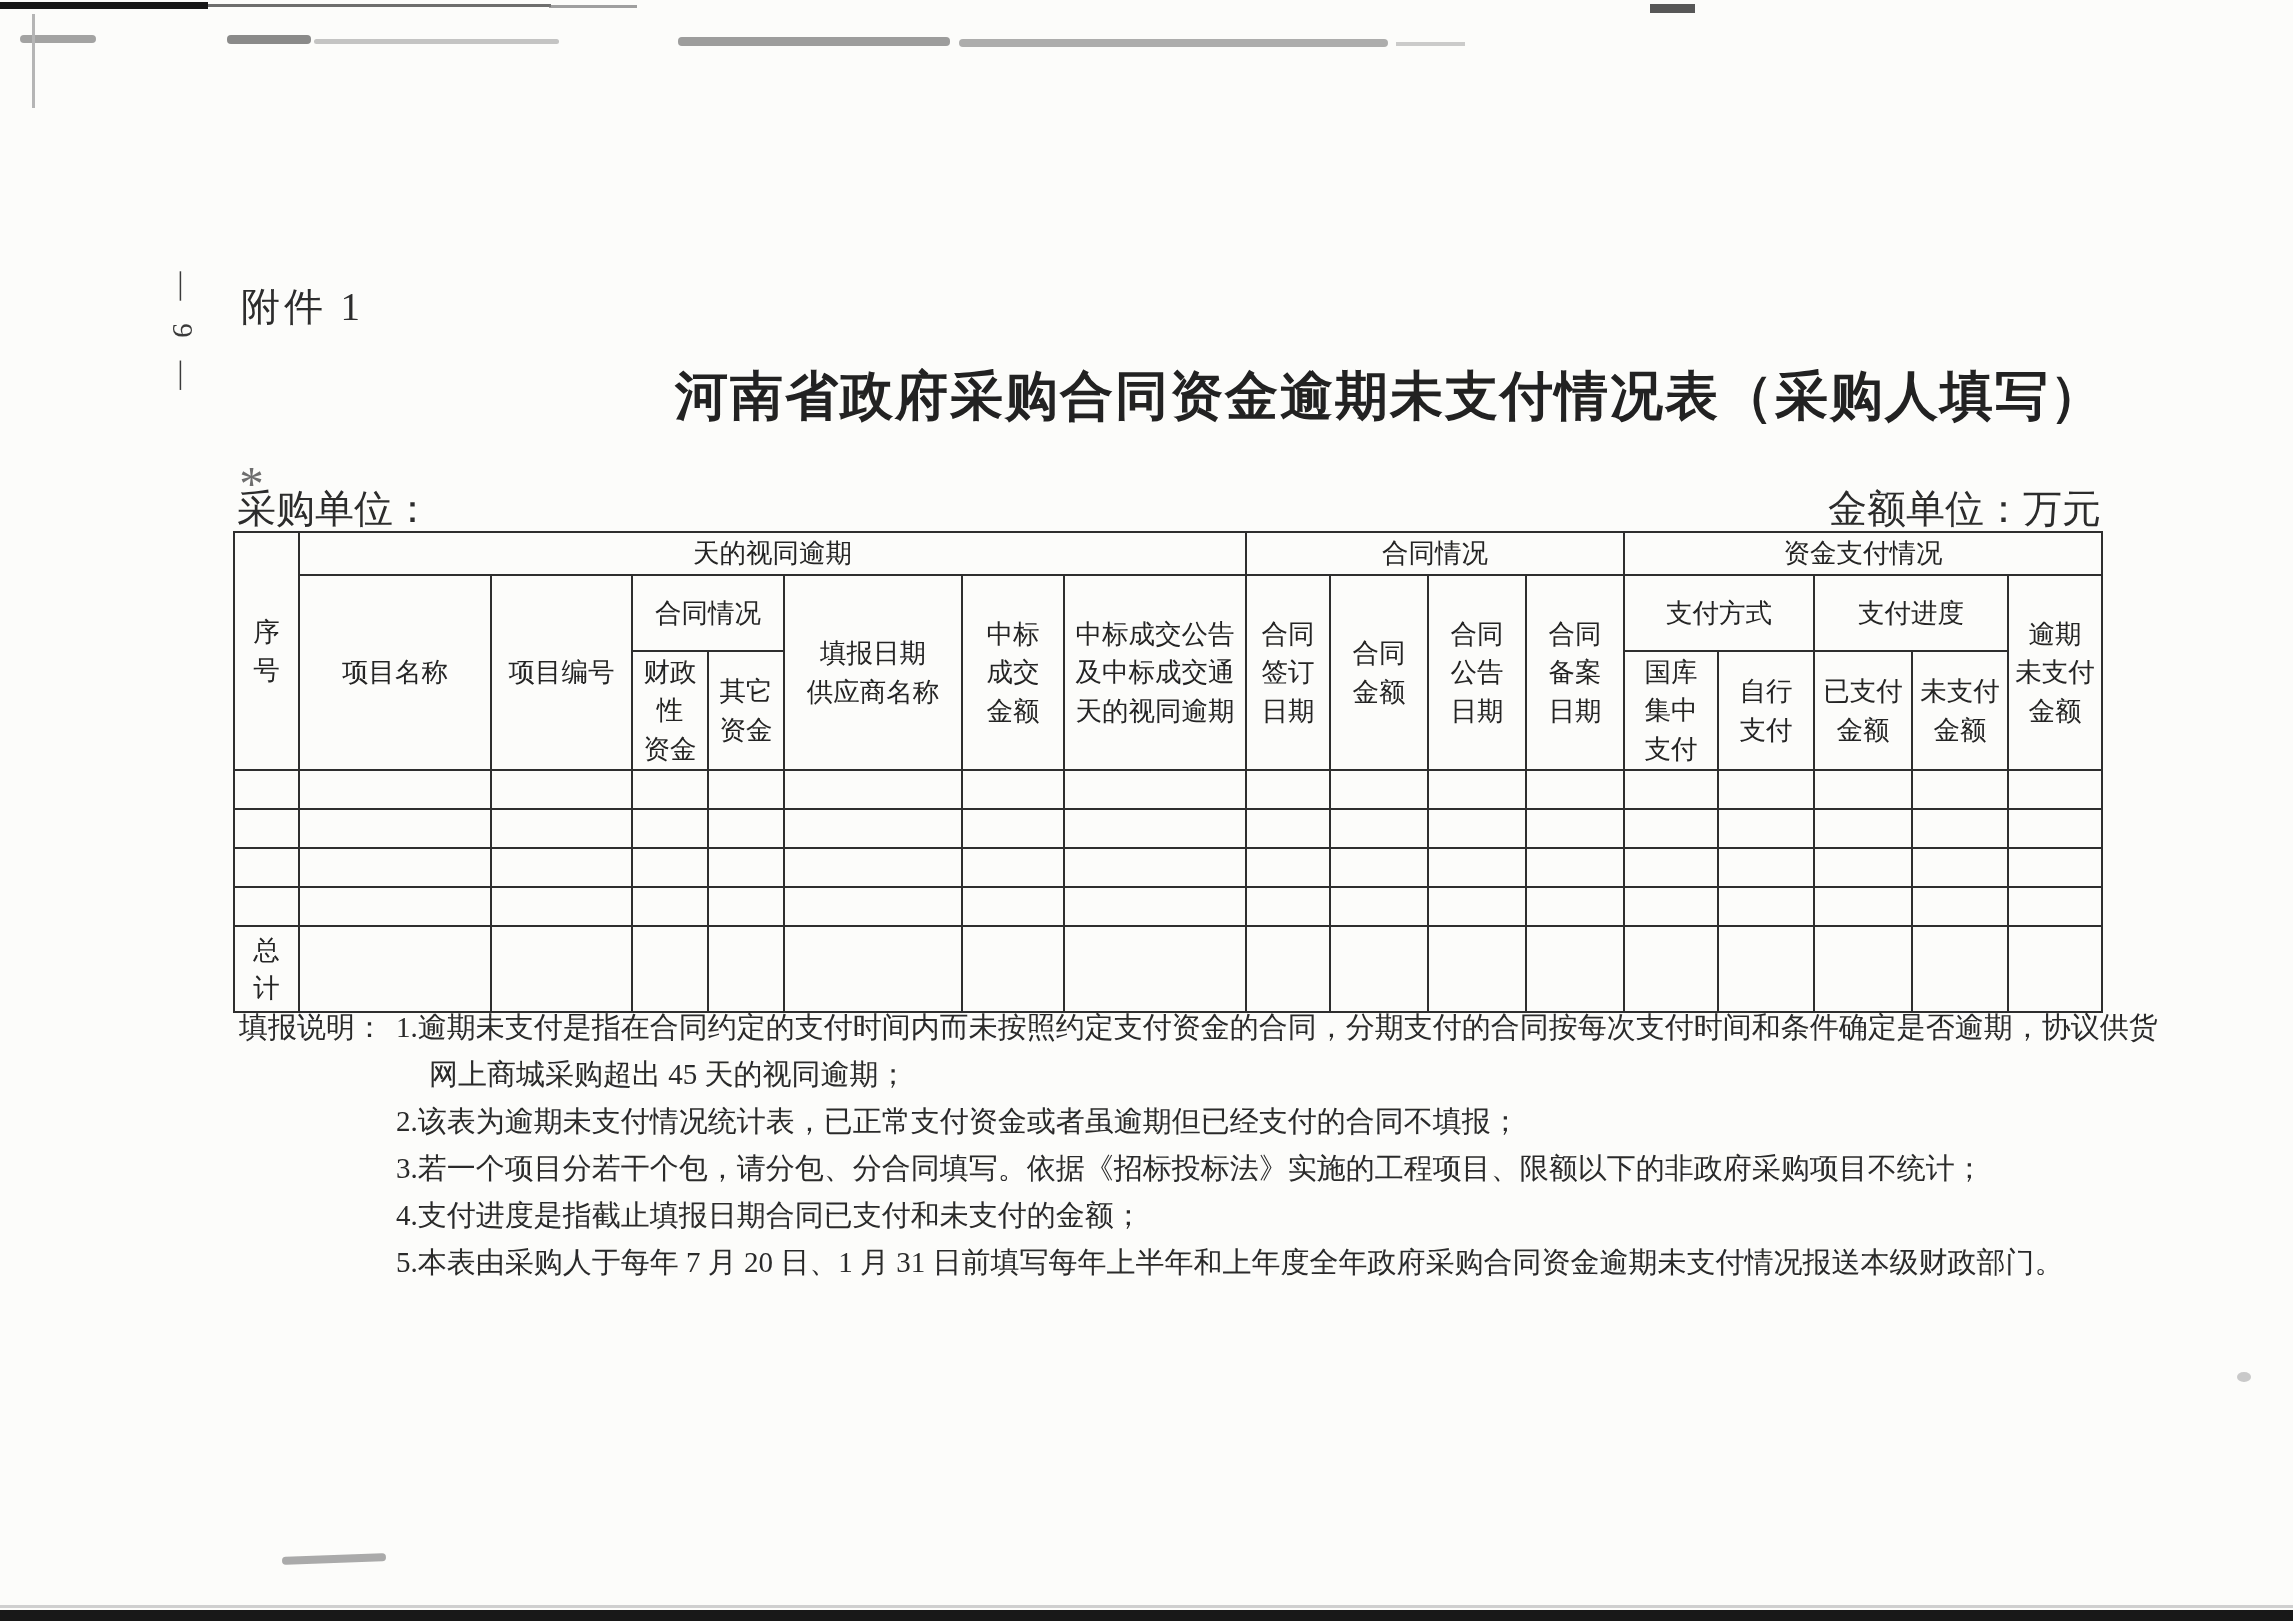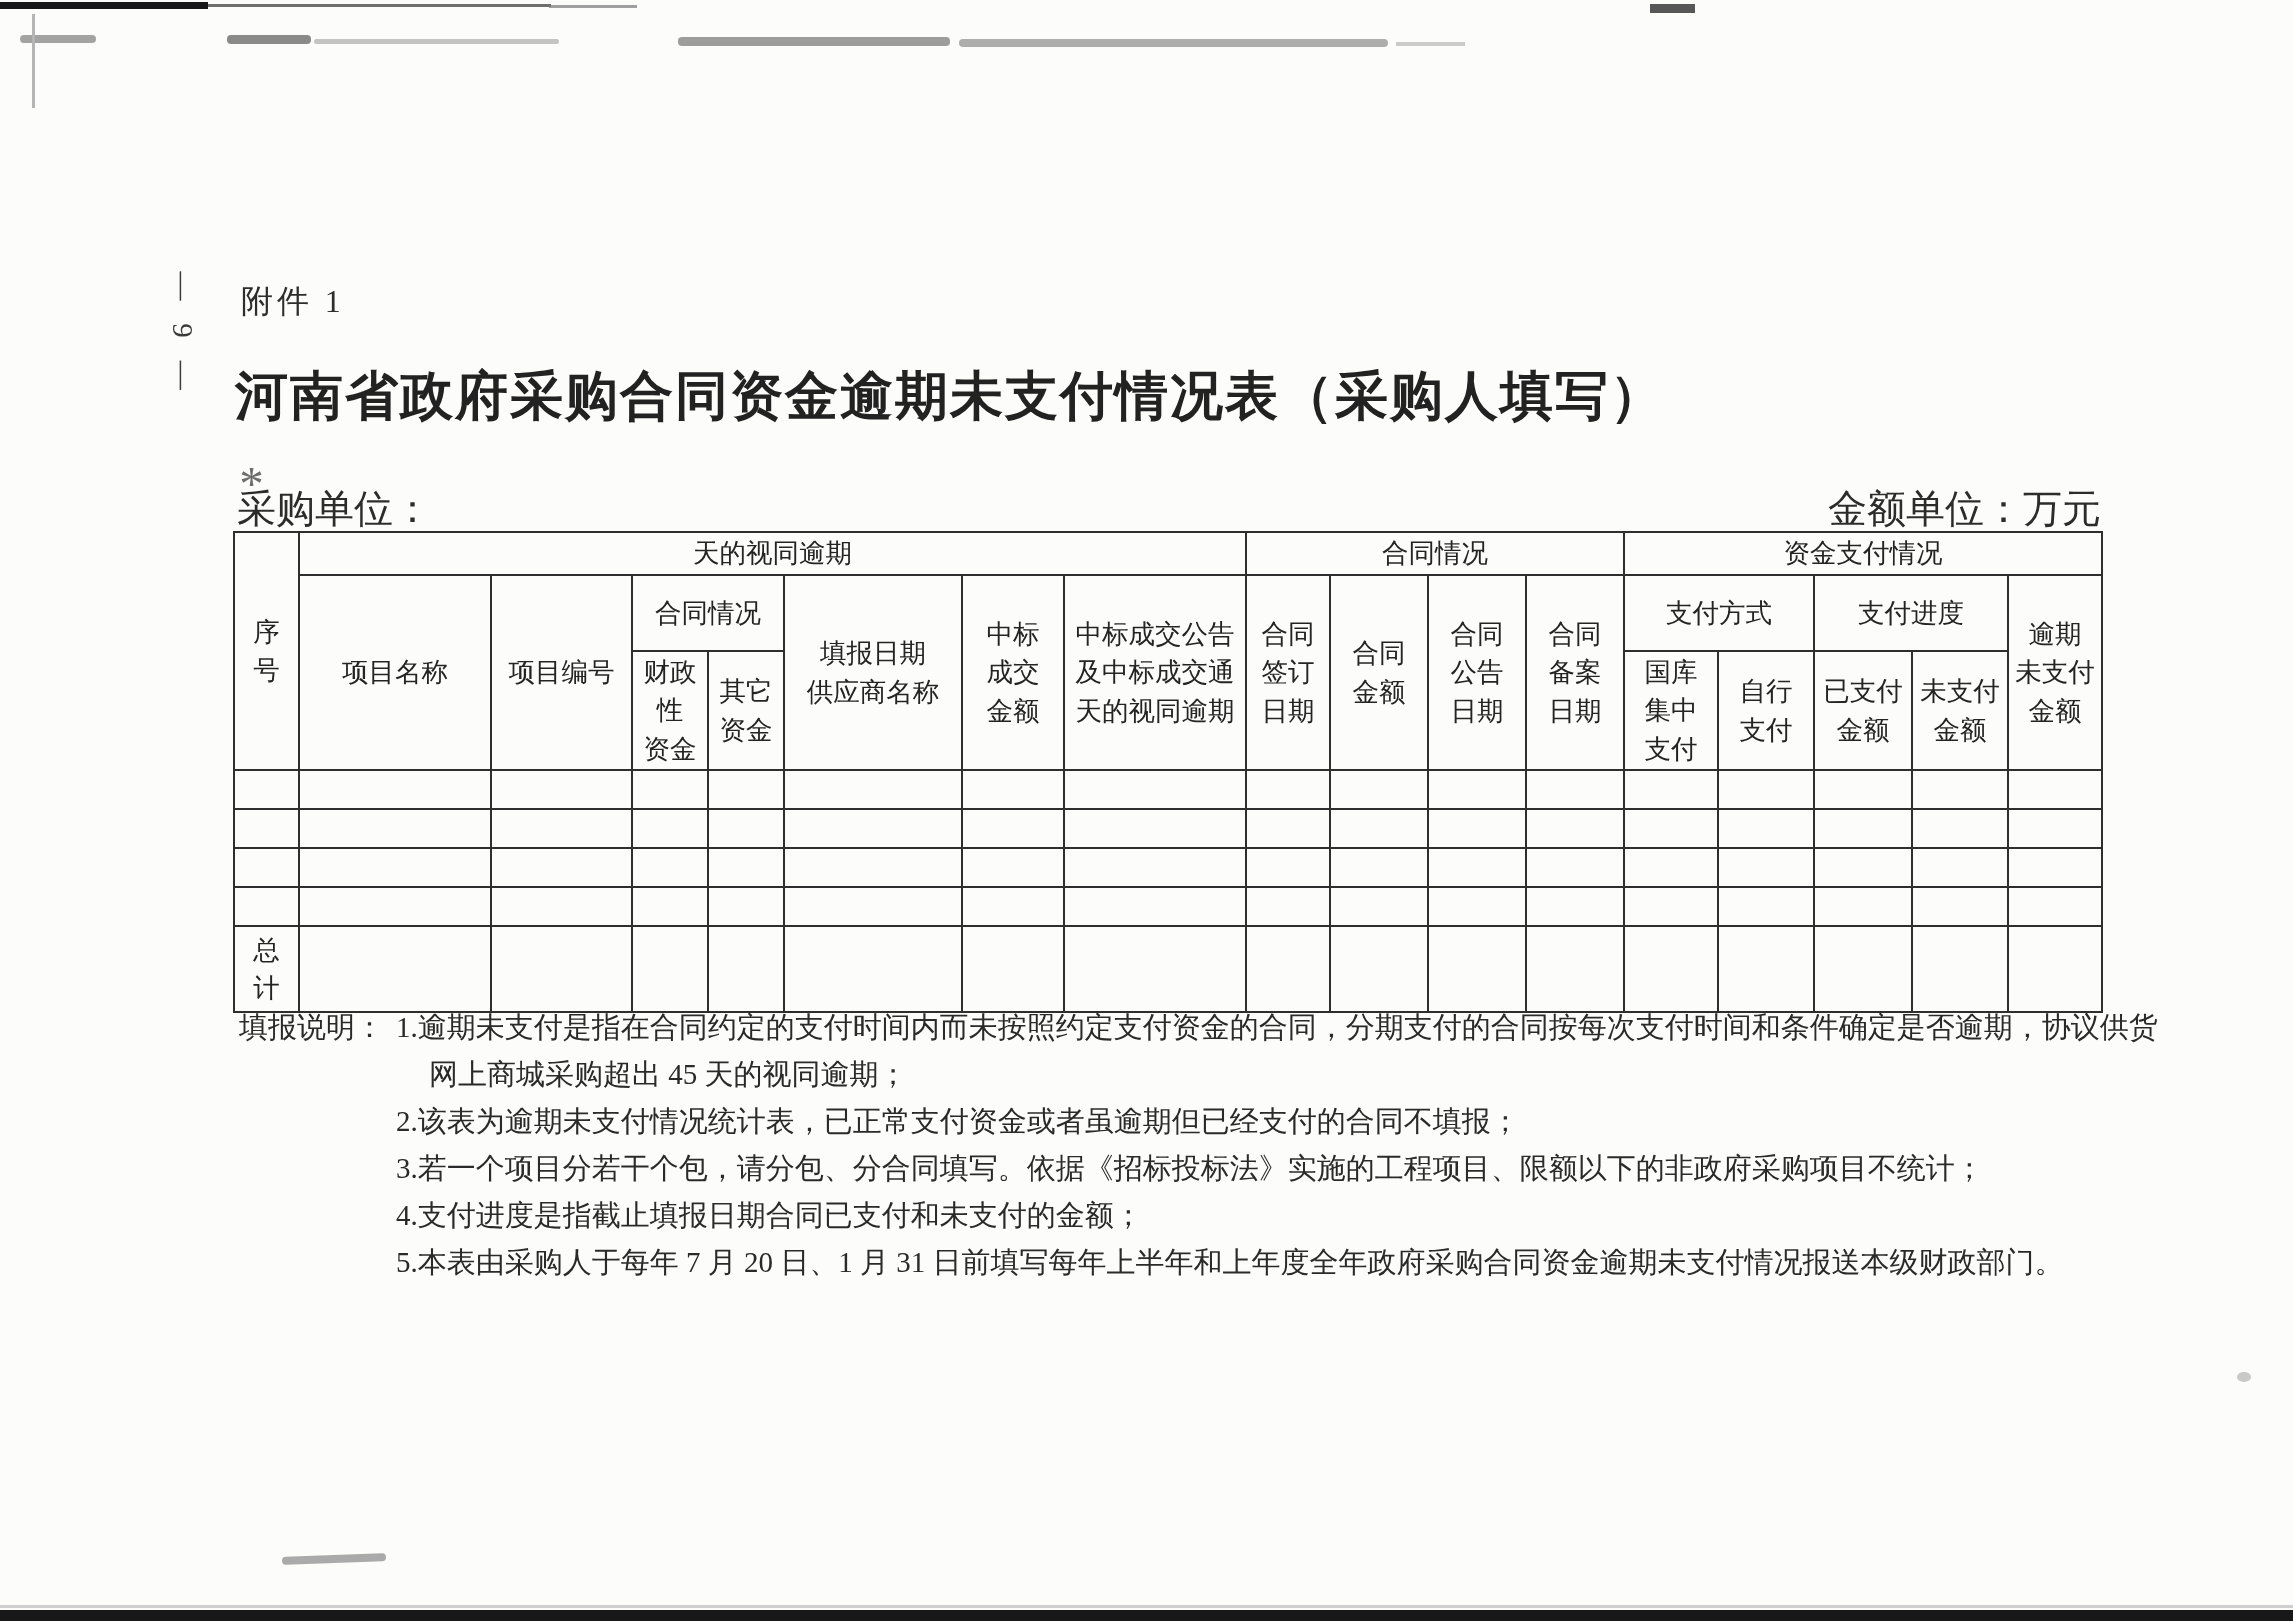--- a/index.html
+++ b/index.html
@@ -14,25 +14,25 @@
   .page-marker{
     position:absolute;left:113px;top:263px;width:137px;height:142px;
     display:flex;align-items:center;justify-content:center;
   }
   .page-marker span{
     transform:rotate(90deg);white-space:nowrap;
     font-size:29px;color:#3a3a3a;letter-spacing:7.8px;
   }
   .attachment{
     position:absolute;left:241px;top:280px;
-    font-size:32px;color:#2d2d2d;letter-spacing:3.9px;
+    font-size:39px;color:#2d2d2d;letter-spacing:3.9px;
   }
   .doc-title{
     position:absolute;left:235px;top:361px;width:1870px;
-    text-align:left;font-family:"Liberation Sans", sans-serif;
+    text-align:right;font-family:"Liberation Sans", sans-serif;
     font-weight:700;font-size:53px;color:#222;letter-spacing:2px;
   }
   .meta-row{
     position:absolute;left:237px;top:482px;width:1864px;
     display:flex;justify-content:space-between;align-items:flex-end;
     font-size:39px;color:#2c2c2c;
   }
   .meta-date .gap1{margin-left:67px;}
   .meta-date .gap2{margin-left:57px;}
   

